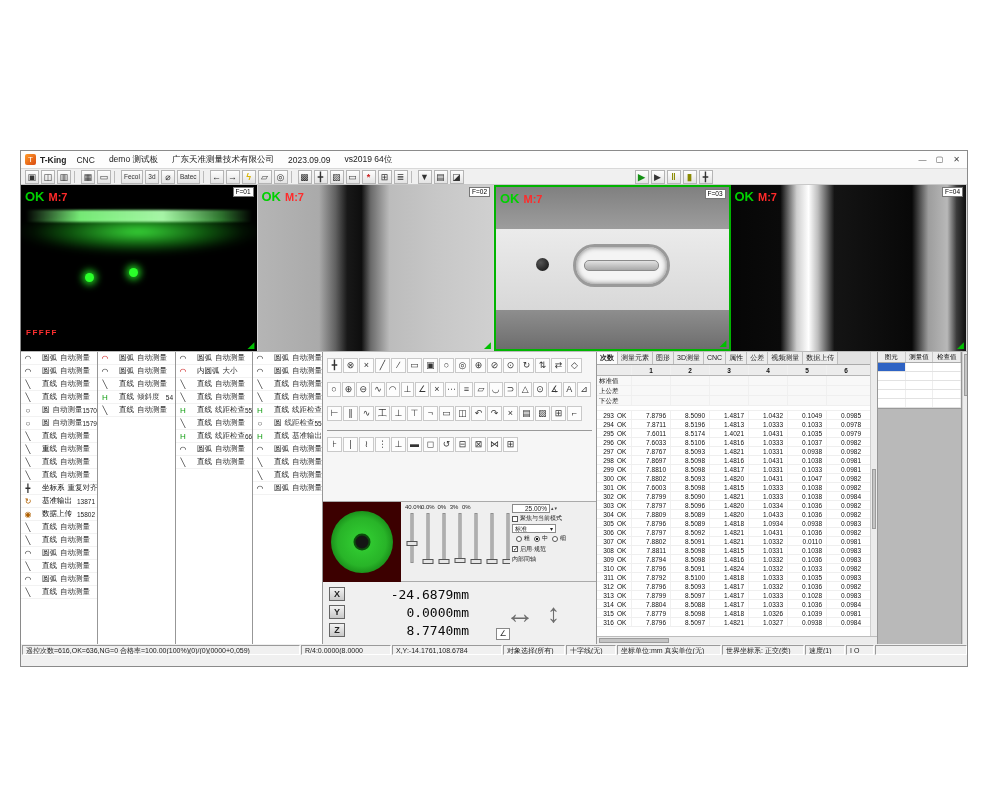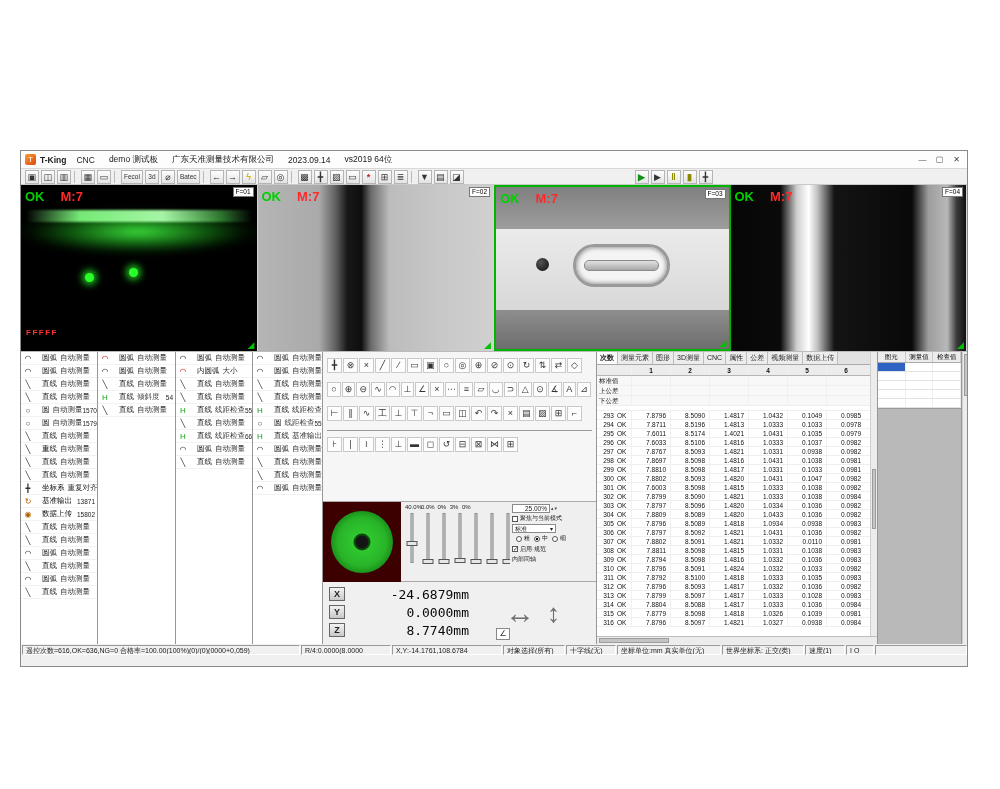--- a/index.html
+++ b/index.html
@@ -26,21 +26,21 @@
   .ttext { font-size:6.5px; line-height:12px; padding:0 2px; }
   .tsep { width:4px; height:12px; border-left:1px solid #bbb; margin:0 2px; }
   .tgap { margin-left:170px !important; }
 
   
   .cameras { height:166px; display:flex; background:#dcdcdc; }
   .cam { position:relative; width:237px; height:166px; background:#000; overflow:hidden; border-right:1px solid #d5d5d5; }
   .cam.selected { border:2px solid #00b400; }
   .cam-status { position:absolute; top:2px; left:4px; z-index:5; font-weight:bold; }
   .cam-ok { color:#00d000; font-size:13px; }
-  .cam-mark { color:#ff2a2a; font-size:13px; margin-left:16px; }
+  .cam-mark { color:#ff2a2a; font-size:11px; margin-left:4px; }
   .cam-tag { position:absolute; top:2px; right:3px; z-index:5; background:#fff; border:1px solid #777; color:#000; font-size:6.5px; padding:0 2px; line-height:8px; }
   .grip { position:absolute; right:2px; bottom:1px; z-index:5; color:#00c000; font-size:9px; line-height:9px; }
   
   .blob { position:absolute; left:-10%; top:10%; width:120%; height:40%; background:radial-gradient(ellipse 55% 45% at 50% 45%, rgba(60,230,60,.95), rgba(25,150,25,.55) 45%, rgba(8,60,8,.25) 68%, transparent 80%); filter:blur(3px); }
   .blob-line { position:absolute; left:0; top:15%; width:100%; height:7%; background:linear-gradient(90deg, transparent 2%, rgba(130,255,130,.9) 25%, rgba(175,255,175,.95) 60%, rgba(90,220,90,.5) 85%, transparent 98%); filter:blur(1px); }
   .gdot { position:absolute; width:9px; height:9px; border-radius:50%; background:#2aff2a; box-shadow:0 0 7px 3px rgba(40,255,40,.75); }
   .cam-extra { position:absolute; left:5px; bottom:14px; color:#ff3030; font-size:8px; letter-spacing:1.5px; font-weight:bold; }
   
   .cam-2-bg { position:absolute; inset:0; background:linear-gradient(90deg,#b5b5b5 0%,#aaa 26%,#606060 33%,#181818 38%,#0e0e0e 44%,#6a6a6a 48%,#bcbcbc 56%,#c8c8c8 78%,#d0d0d0 100%); }
   
@@ -141,21 +141,21 @@
 
 <div class="page">
   <div class="window">
 
     <div class="titlebar">
       <span class="logo">T</span>
       <span class="t-app">T-King</span>
       <span class="t-item">CNC</span>
       <span class="t-item">demo 测试板</span>
       <span class="t-item">广东天准测量技术有限公司</span>
-      <span class="t-item">2023.09.14</span>
+      <span class="t-item">2023.09.09</span>
       <span class="t-item">vs2019 64位</span>
       <span class="win-controls">
         <span class="win-btn">—</span>
         <span class="win-btn">▢</span>
         <span class="win-btn">✕</span>
       </span>
     </div>
 
     <div class="toolbar" id="toolbar">
         <span class="tbtn">▣</span>

